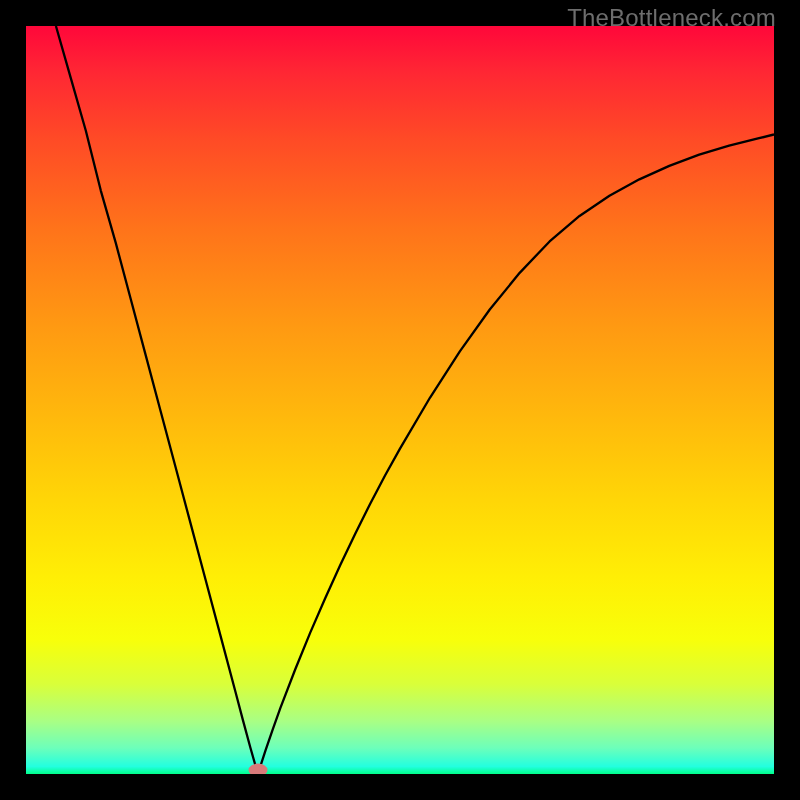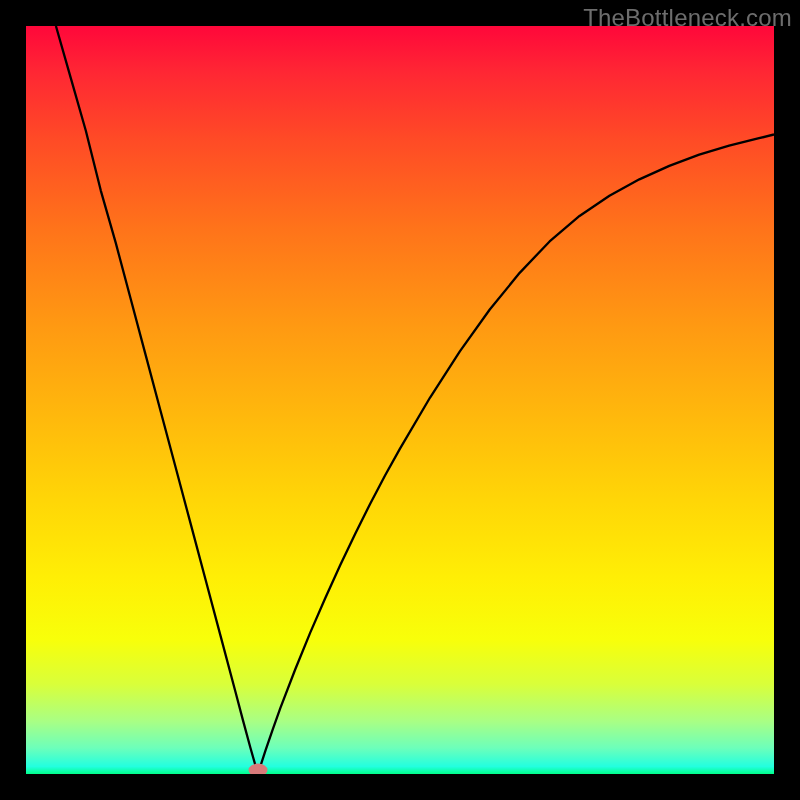--- a/index.html
+++ b/index.html
@@ -45,21 +45,21 @@
       #d9ff3a 88%,
       #a8ff85 93%,
       #6dffba 96.5%,
       #23ffdf 99%,
       #00ff8a 100%
     );
   }
   .watermark {
     position: absolute;
     top: 4px;
-    right: 8px;
+    right: 24px;
     font-size: 24px;
     font-weight: 500;
     color: #6d6d6d;
     letter-spacing: 0.2px;
     pointer-events: none;
     user-select: none;
   }
   .marker {
     position: absolute;
     width: 19px;

